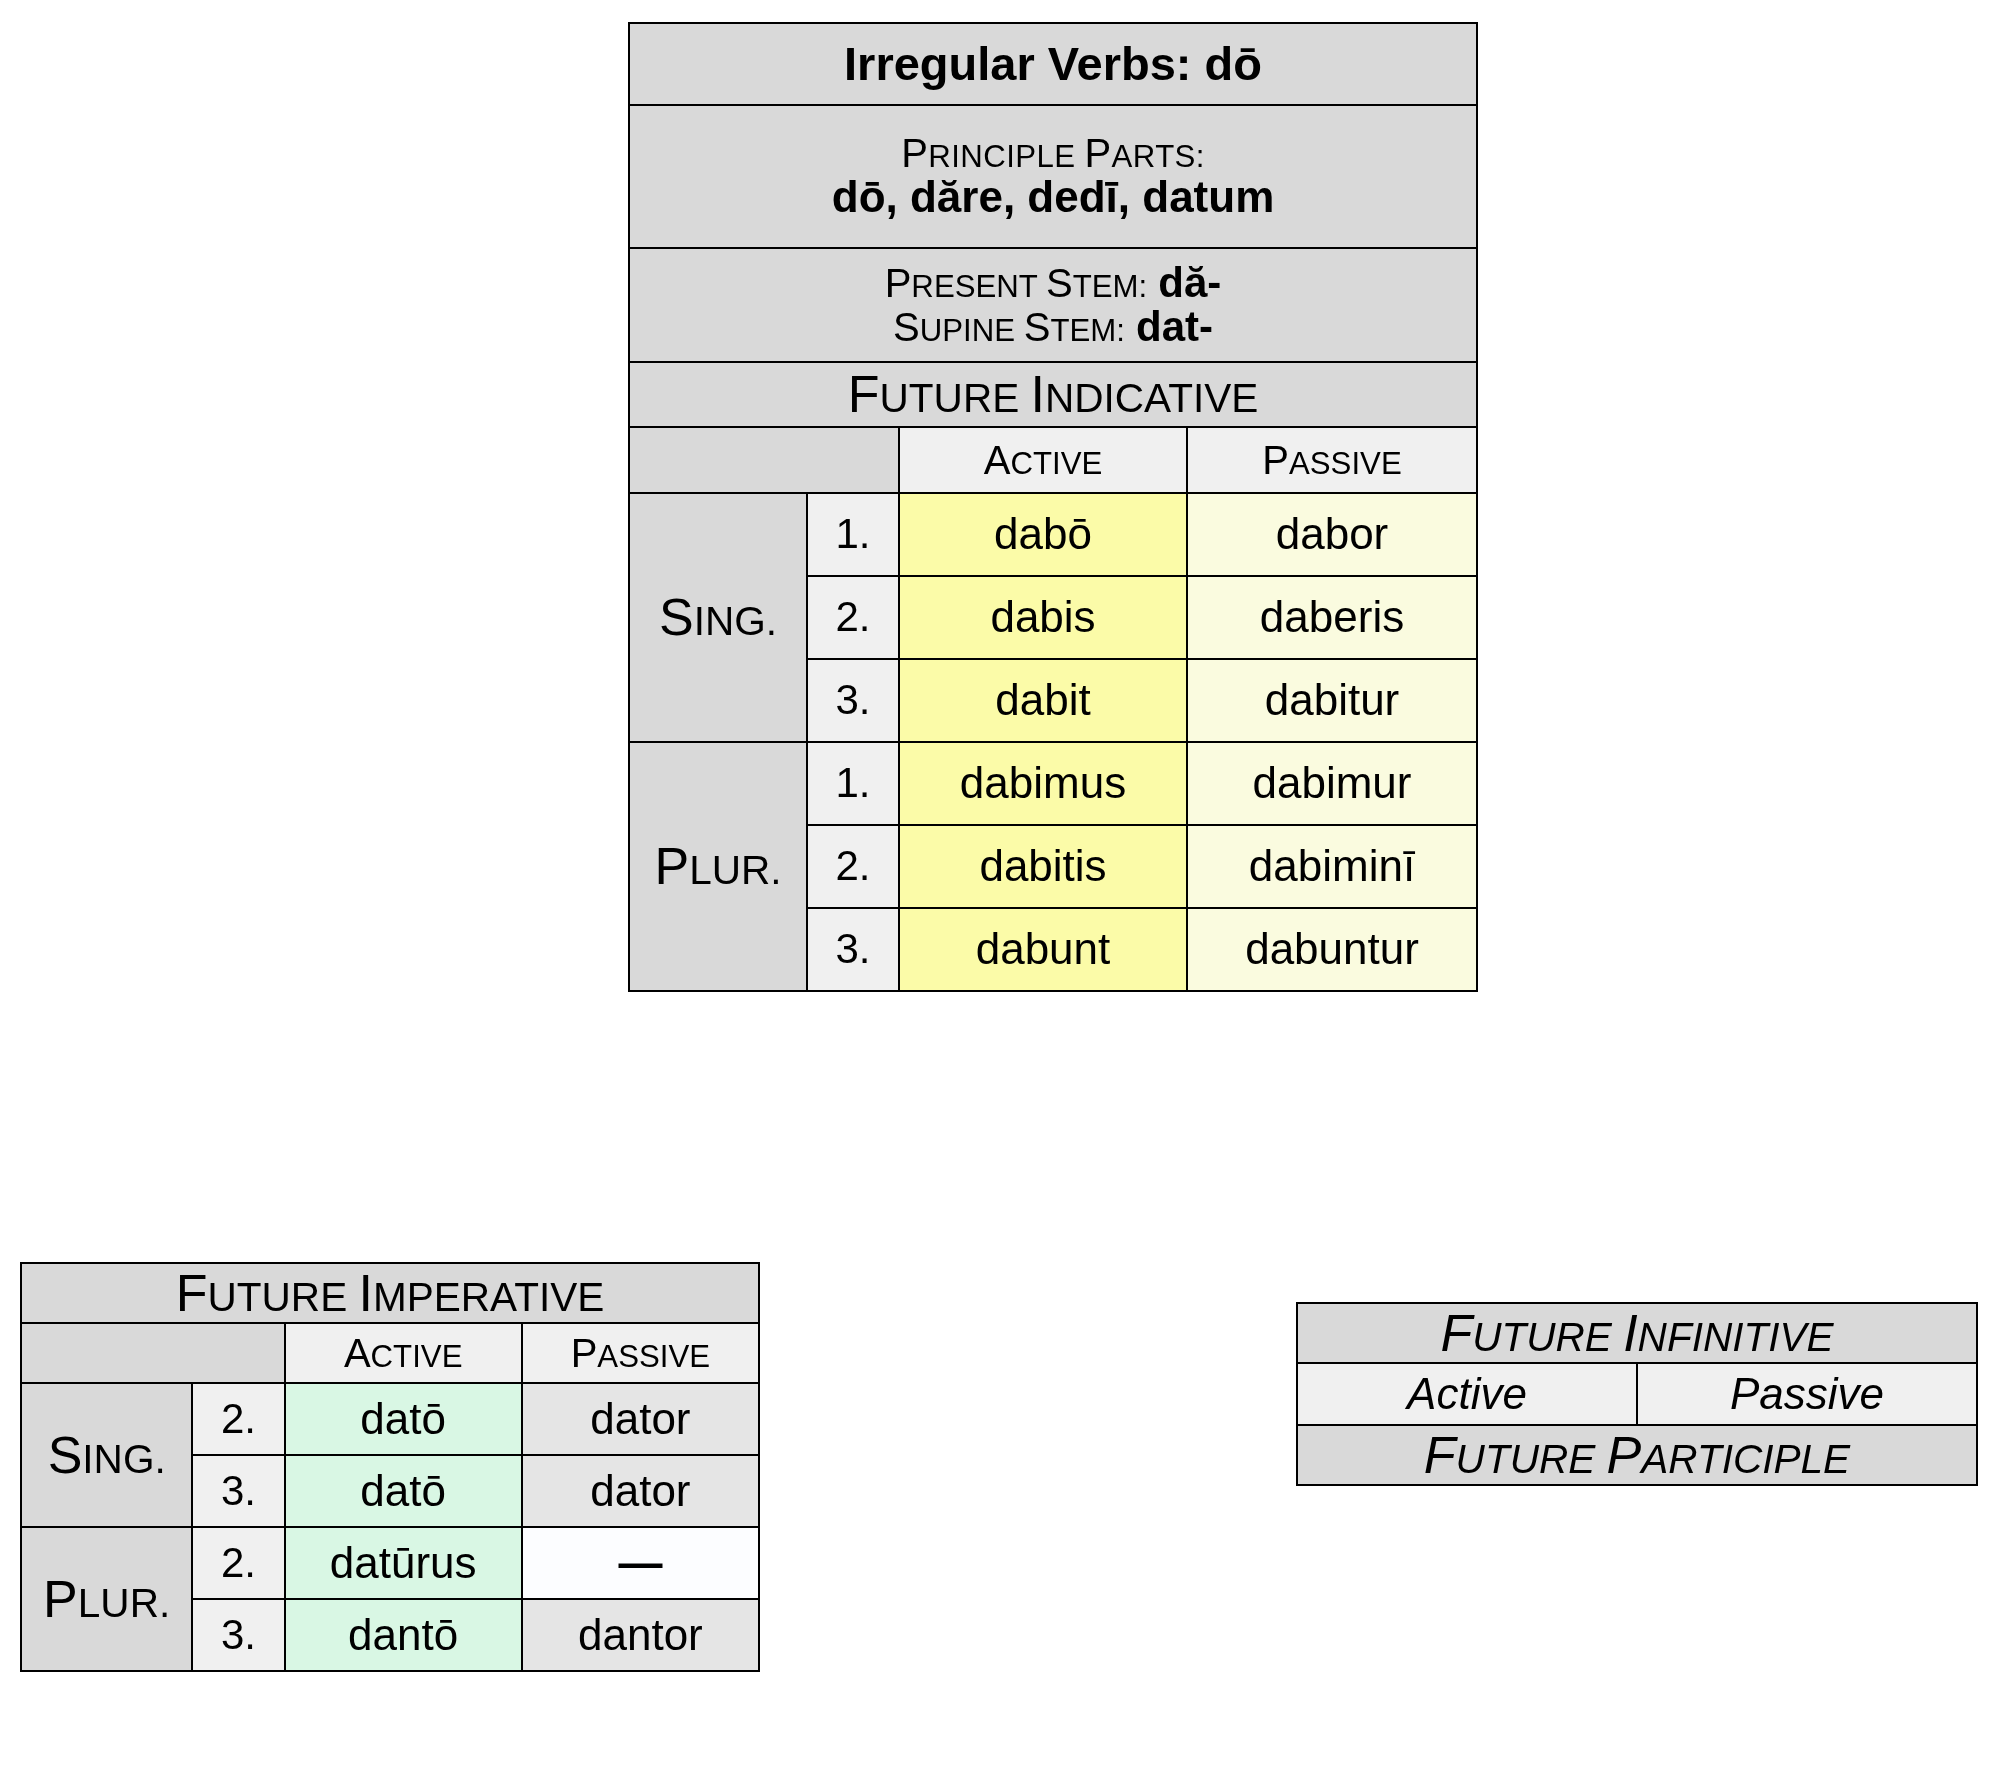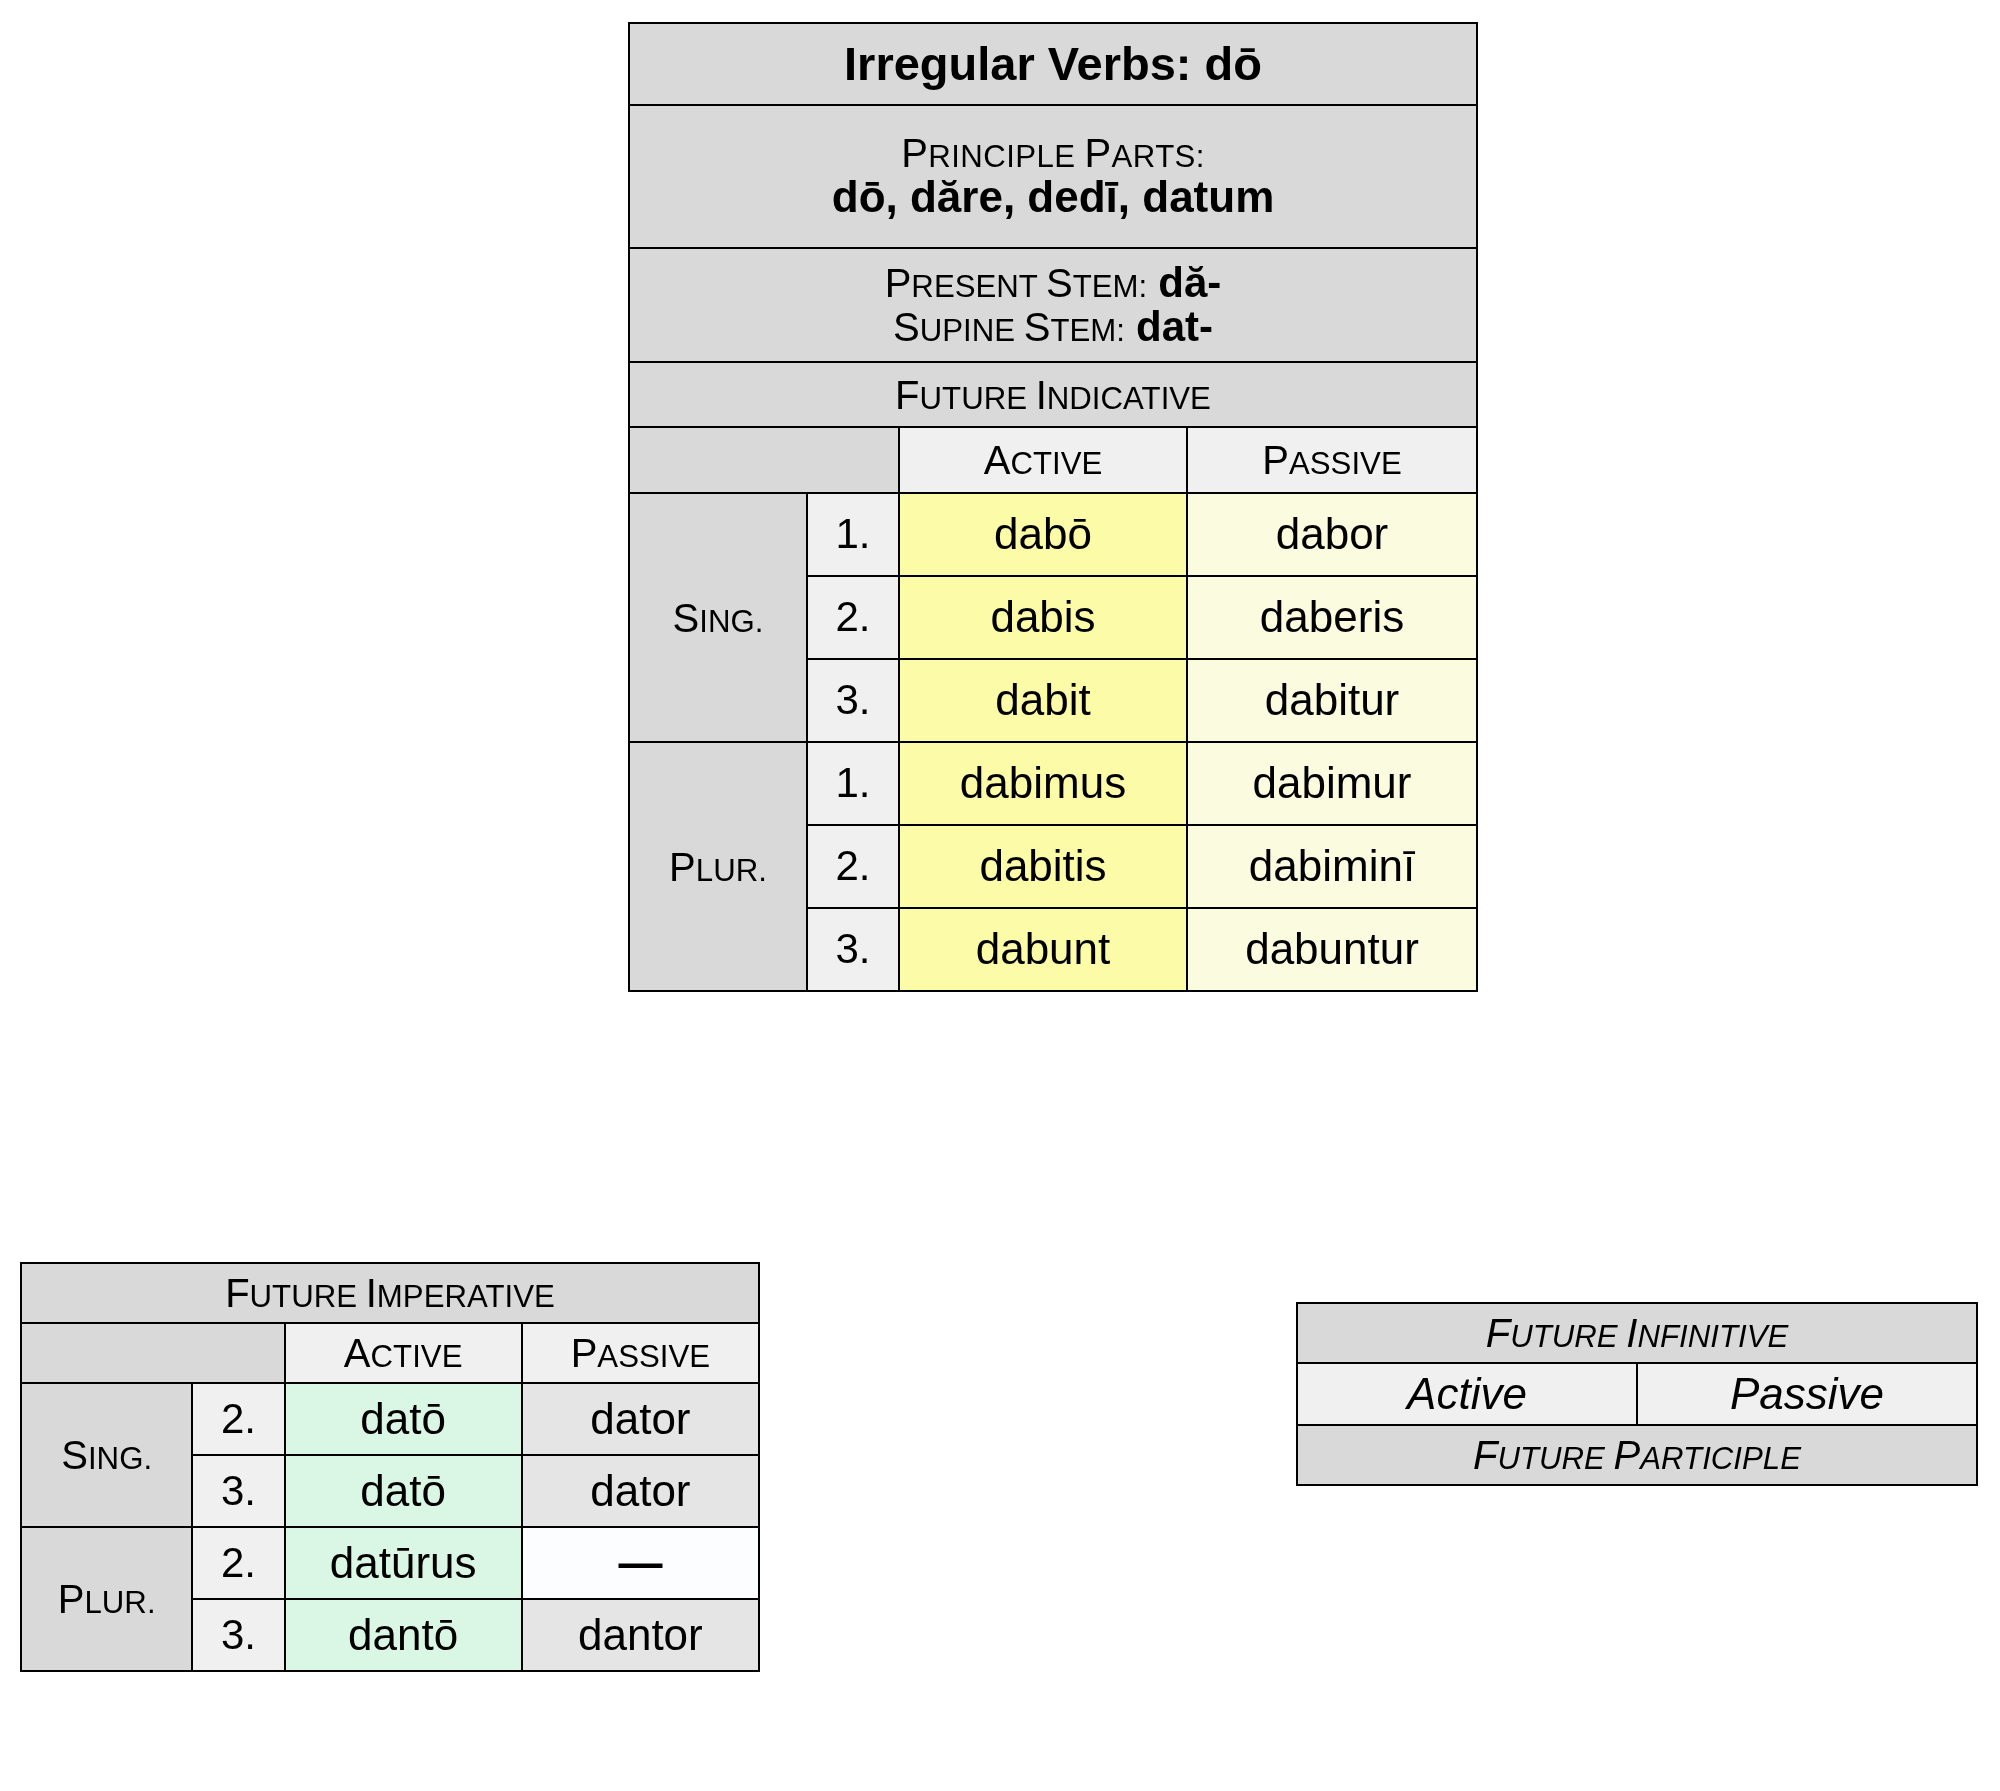--- a/index.html
+++ b/index.html
@@ -60,21 +60,21 @@
     font-weight: bold;
     font-size: 44px;
   }
   .stemline { font-size: 40px; white-space: nowrap; }
   .stemline .val { font-weight: bold; font-size: 42px; }
 
   .word { font-size: 44px; }
   .num  { font-size: 42px; }
   .dash { font-size: 44px; font-weight: bold; }
 
-  .secthdr { font-size: 40px; margin-left: 6px; }
+  .secthdr { font-size: 52px; margin-left: 6px; }
   .ap-hdr  { font-size: 40px; }
 
   
   #main-chart {
     left: 628px;
     top: 22px;
     width: 848px;
   }
   #main-chart .r-title   { height: 82px; }
   #main-chart .r-pp      { height: 143px; }

